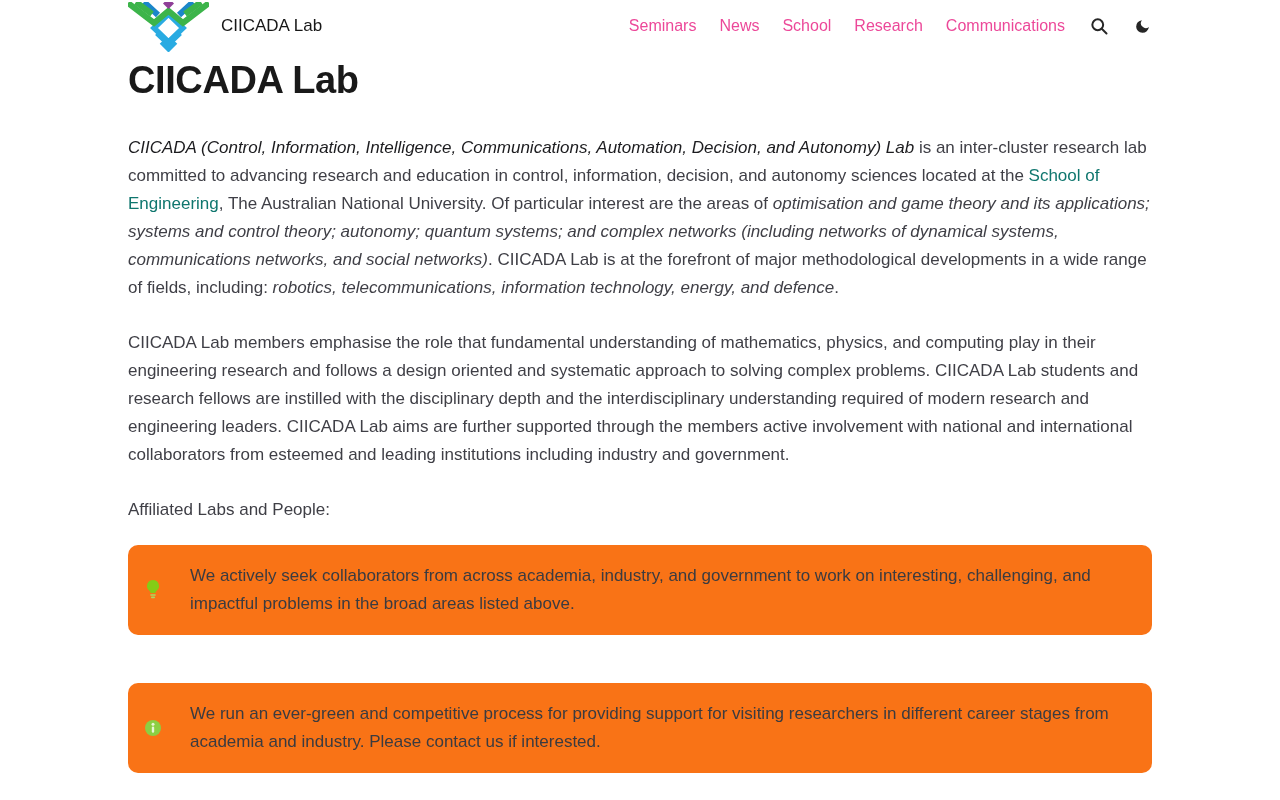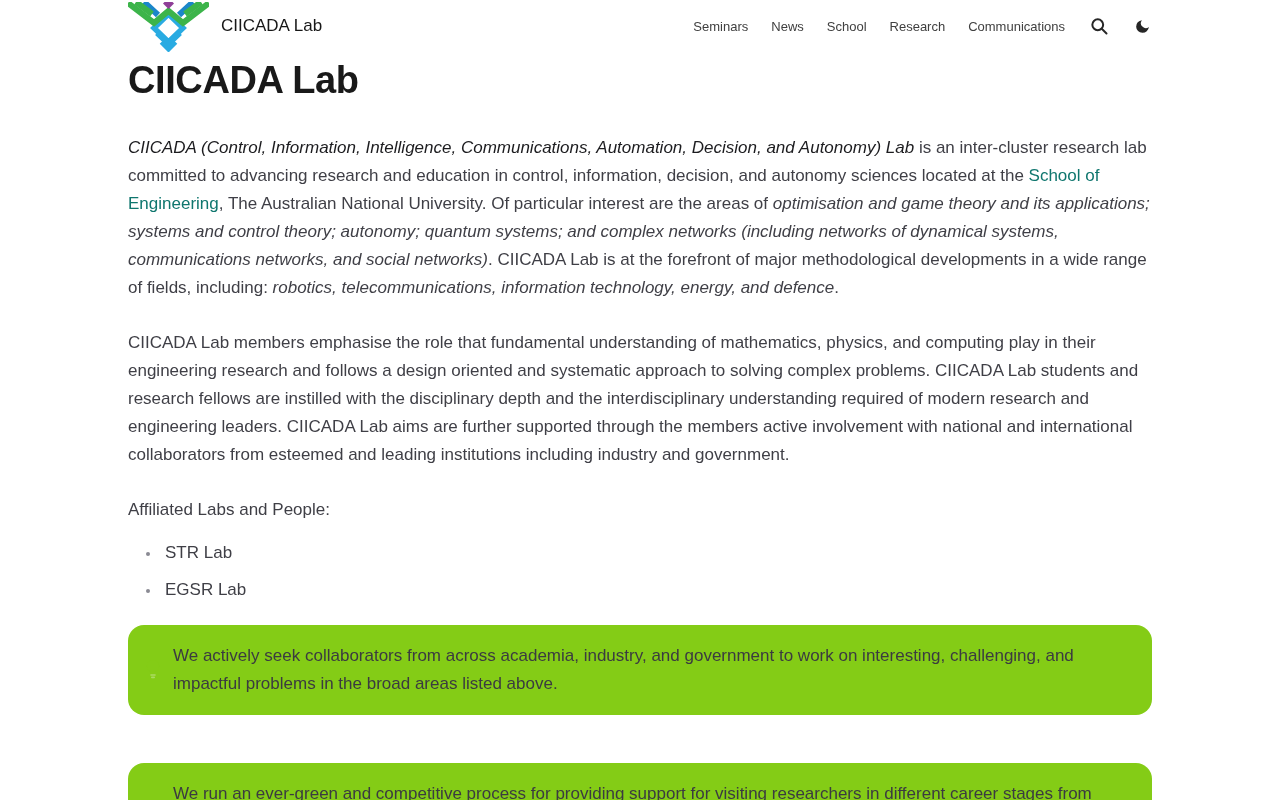--- a/index.html
+++ b/index.html
@@ -10,21 +10,21 @@
     font-family: "Liberation Sans", sans-serif;
     color: #3f3f46;
   }
   .container { width: 1024px; margin: 0 auto; }
 
   
   .site-header { display: flex; align-items: center; height: 52px; }
   .logo-wrap { width: 81px; height: 50px; margin-top: 2px; cursor: pointer; }
   .site-title { margin-left: 12px; font-size: 17px; color: #171717; cursor: pointer; }
   .main-nav { margin-left: auto; display: flex; align-items: center; gap: 23px; }
-  .nav-link { font-size: 13px; color: #404040; cursor: pointer; text-decoration: none; }
+  .nav-link { font-size: 16px; color: #ec4899; cursor: pointer; text-decoration: none; }
   .icon-btn { display: flex; align-items: center; justify-content: center; cursor: pointer; padding: 0 1px; }
 
   
   h1.page-title {
     margin: 6px 0 0 0;
     font-size: 38px; line-height: 44px;
     font-weight: 800; color: #191919;
     letter-spacing: -0.4px;
   }
 
@@ -35,23 +35,23 @@
   .lead-bold { font-weight: 400; font-style: italic; color: #1c1c1f; }
   .em-run { font-style: italic; }
   a.green-link { color: #0f766e; text-decoration: none; cursor: pointer; }
 
   ul.affiliated-list { margin: 15px 0 0 0; padding-left: 33px; }
   ul.affiliated-list li { margin: 0 0 9px 0; line-height: 28px; padding-left: 4px; }
   ul.affiliated-list li::marker { color: #8a8a93; font-size: 0.82em; }
 
   
   .callout {
-    background: #84cc16;
-    border-radius: 16px;
-    display: flex; align-items: center; gap: 11px;
+    background: #f97316;
+    border-radius: 10px;
+    display: flex; align-items: center; gap: 28px;
     padding: 17px 24px 17px 15px;
     margin-top: 21px;
   }
   .callout.second { margin-top: 48px; }
   .callout .callout-icon { flex: none; width: 19px; display: flex; align-items: center; justify-content: center; }
   .callout p { margin: 0; font-size: 17px; line-height: 28px; color: #3b3b40; }
 </style>
 </head>
 <body>
 
@@ -97,24 +97,20 @@
   <h1 class="page-title">CIICADA Lab</h1>
 
   <div class="prose">
 
     <p class="first"><span class="lead-bold">CIICADA (Control, Information, Intelligence, Communications, Automation, Decision, and Autonomy) Lab</span><span> is an inter-cluster research lab committed to advancing research and education in control, information, decision, and autonomy sciences located at the </span><a class="green-link">School of Engineering</a><span>, The Australian National University. Of particular interest are the areas of </span><span class="em-run">optimisation and game theory and its applications; systems and control theory; autonomy; quantum systems; and complex networks (including networks of dynamical systems, communications networks, and social networks)</span><span>. CIICADA Lab is at the forefront of major methodological developments in a wide range of fields, including: </span><span class="em-run">robotics, telecommunications, information technology, energy, and defence</span><span>.</span></p>
 
     <p>CIICADA Lab members emphasise the role that fundamental understanding of mathematics, physics, and computing play in their engineering research and follows a design oriented and systematic approach to solving complex problems. CIICADA Lab students and research fellows are instilled with the disciplinary depth and the interdisciplinary understanding required of modern research and engineering leaders. CIICADA Lab aims are further supported through the members active involvement with national and international collaborators from esteemed and leading institutions including industry and government.</p>
 
     <p>Affiliated Labs and People:</p>
 
-    <ul class="affiliated-list">
-      <li>STR Lab</li>
-      <li>EGSR Lab</li>
-    </ul>
 
     <div class="callout">
       <span class="callout-icon">
         <svg width="16" height="20" viewBox="0 0 16 20">
           <path d="M8 0a6 6 0 0 0-3.6 10.8c.7.55 1.1 1.3 1.2 2.2h4.8c.1-.9.5-1.65 1.2-2.2A6 6 0 0 0 8 0z" fill="#84cc16"></path>
           <rect x="5.2" y="14.2" width="5.6" height="1.6" rx="0.8" fill="#aada62"></rect>
           <rect x="6" y="16.6" width="4" height="1.6" rx="0.8" fill="#aada62"></rect>
         </svg>
       </span>
       <p>We actively seek collaborators from across academia, industry, and government to work on interesting, challenging, and impactful problems in the broad areas listed above.</p>

